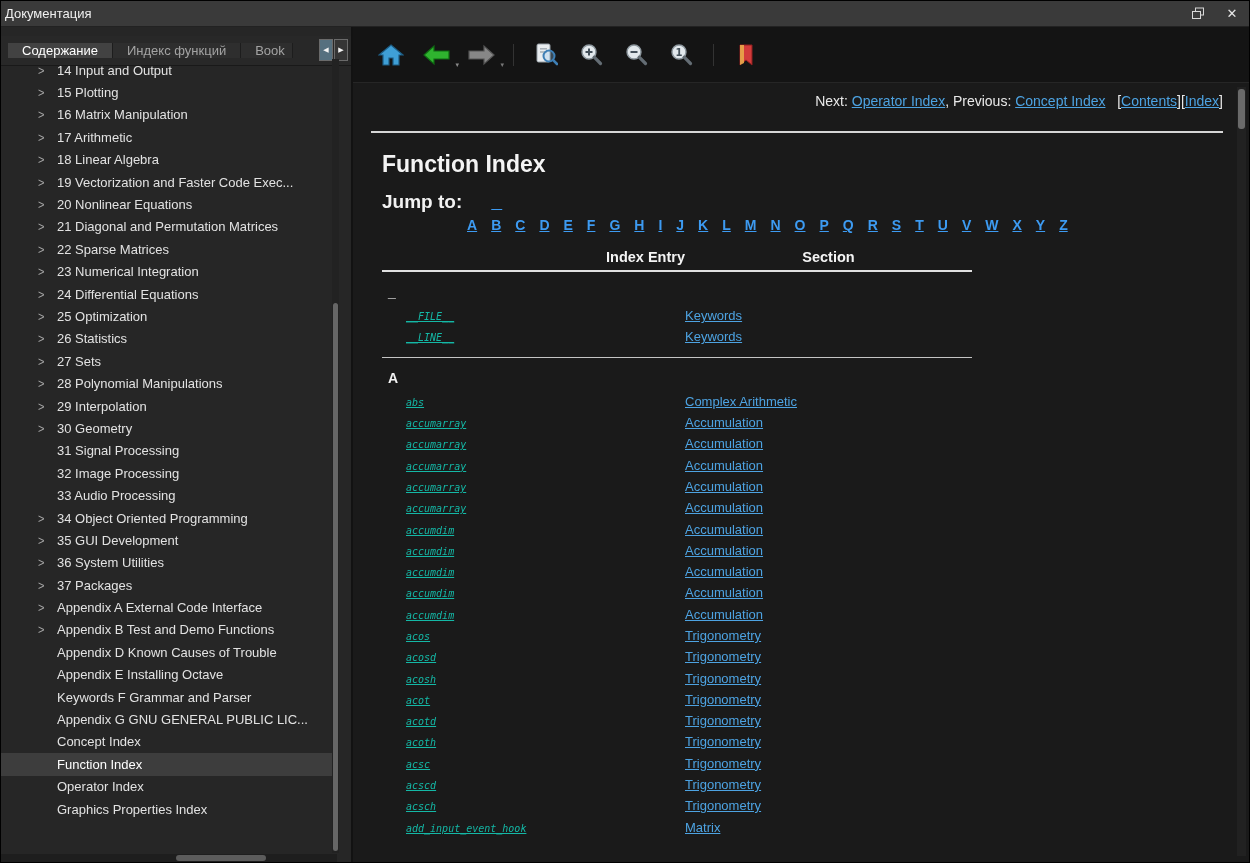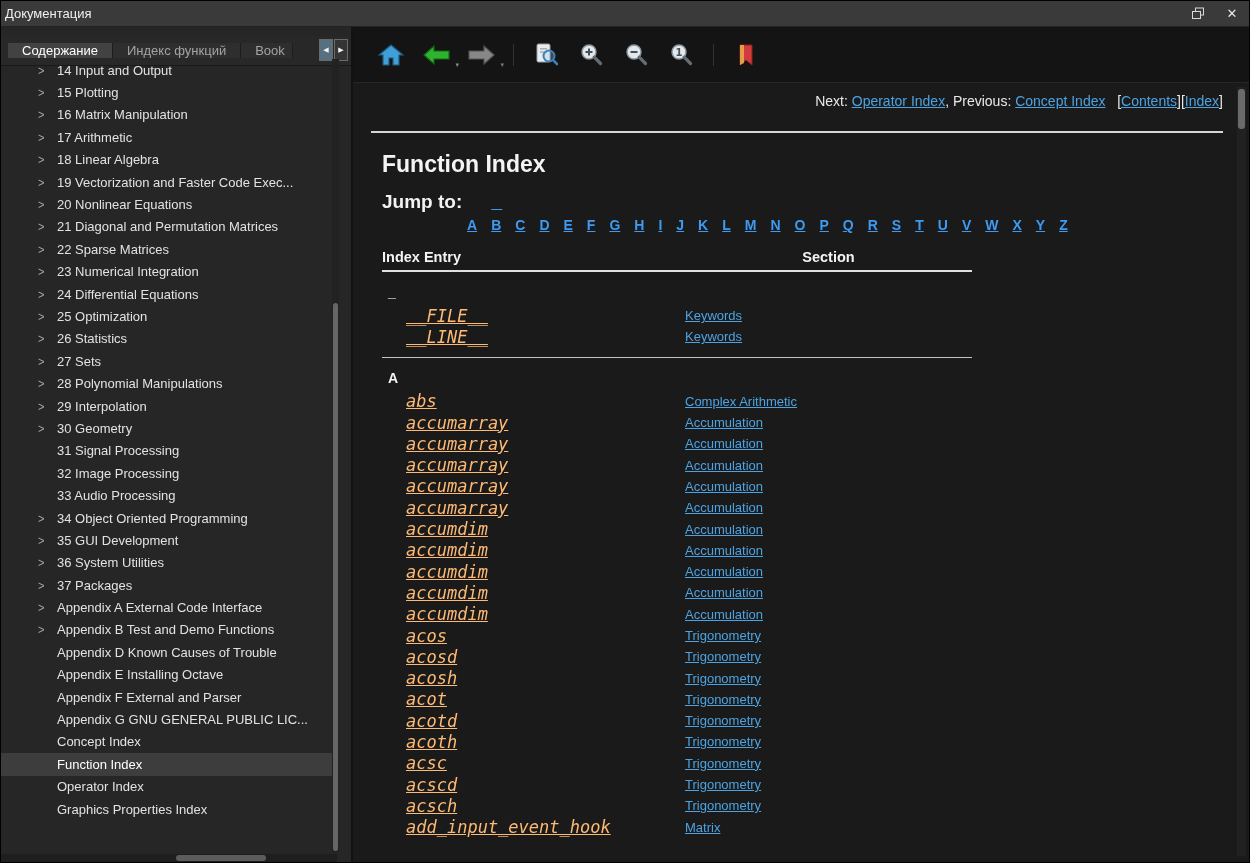--- a/index.html
+++ b/index.html
@@ -67,29 +67,29 @@
   h1.doc-title { margin-left:11px; font-size:23px; line-height:30px; color:#f4f4f4;
                  margin-bottom:12px; font-weight:bold; }
   .jump-row1 { margin-left:11px; font-size:19px; font-weight:bold; color:#f2f2f2; height:20px; }
   .jump-us { margin-left:24px; color:#3d9bf2; font-weight:bold; text-decoration:underline; cursor:pointer; }
   .letters { margin-left:96px; margin-top:6px; height:22px; }
   .letter-link { color:#3d9bf2; font-weight:bold; font-size:14px; text-decoration:underline;
                  display:inline-block; margin-right:14px; cursor:pointer; }
 
   .itable { margin-left:11px; margin-top:10px; width:590px; }
   .ithead { display:flex; border-bottom:2px solid #e0e0e0; padding-bottom:5px; }
-  .ithead .hc1 { width:303px; text-align:left; font-weight:bold; font-size:14.5px; color:#f4f4f4; }
+  .ithead .hc1 { width:303px; text-align:right; font-weight:bold; font-size:14.5px; color:#f4f4f4; }
   .ithead .hc2 { width:287px; text-align:center; font-weight:bold; font-size:14.5px; color:#f4f4f4; }
   .igroup-letter { font-weight:bold; font-size:14px; color:#f2f2f2; margin:12px 0 5px 6px; }
   .idivider { border-top:1px solid #c4c4c4; margin:9px 0 0 0; }
   .irow { display:flex; height:21.3px; align-items:center; }
   .irow .fcell { width:303px; padding-left:24px; }
   .irow .scell { width:287px; }
-  .code-link { font-family:"DejaVu Sans Mono", monospace; font-style:italic; font-size:17px;
-               color:#fdba74; text-decoration:underline; cursor:pointer; }
+  .code-link { font-family:"DejaVu Sans Mono", monospace; font-style:italic; font-size:10px;
+               color:#14b8a6; text-decoration:underline; cursor:pointer; }
 
   .doc-vscroll { position:absolute; right:3px; top:4px; bottom:6px; width:9px; background:#212121; }
   .doc-vscroll .thumb { position:absolute; left:1px; width:7px; top:2px; height:40px;
                         background:#6a6a6a; border-radius:3px; }
 </style>
 </head>
 <body>
 
 <div class="window">
 
@@ -227,21 +227,21 @@
           <div class="tree-row">
             <span class="chev"></span>
             <span class="tree-label">Appendix D Known Causes of Trouble</span>
           </div>
           <div class="tree-row">
             <span class="chev"></span>
             <span class="tree-label">Appendix E Installing Octave</span>
           </div>
           <div class="tree-row">
             <span class="chev"></span>
-            <span class="tree-label">Appendix F External and Parser</span>
+            <span class="tree-label">Keywords F Grammar and Parser</span>
           </div>
           <div class="tree-row">
             <span class="chev"></span>
             <span class="tree-label">Appendix G GNU GENERAL PUBLIC LIC...</span>
           </div>
           <div class="tree-row">
             <span class="chev"></span>
             <span class="tree-label">Concept Index</span>
           </div>
           <div class="tree-row selected">

